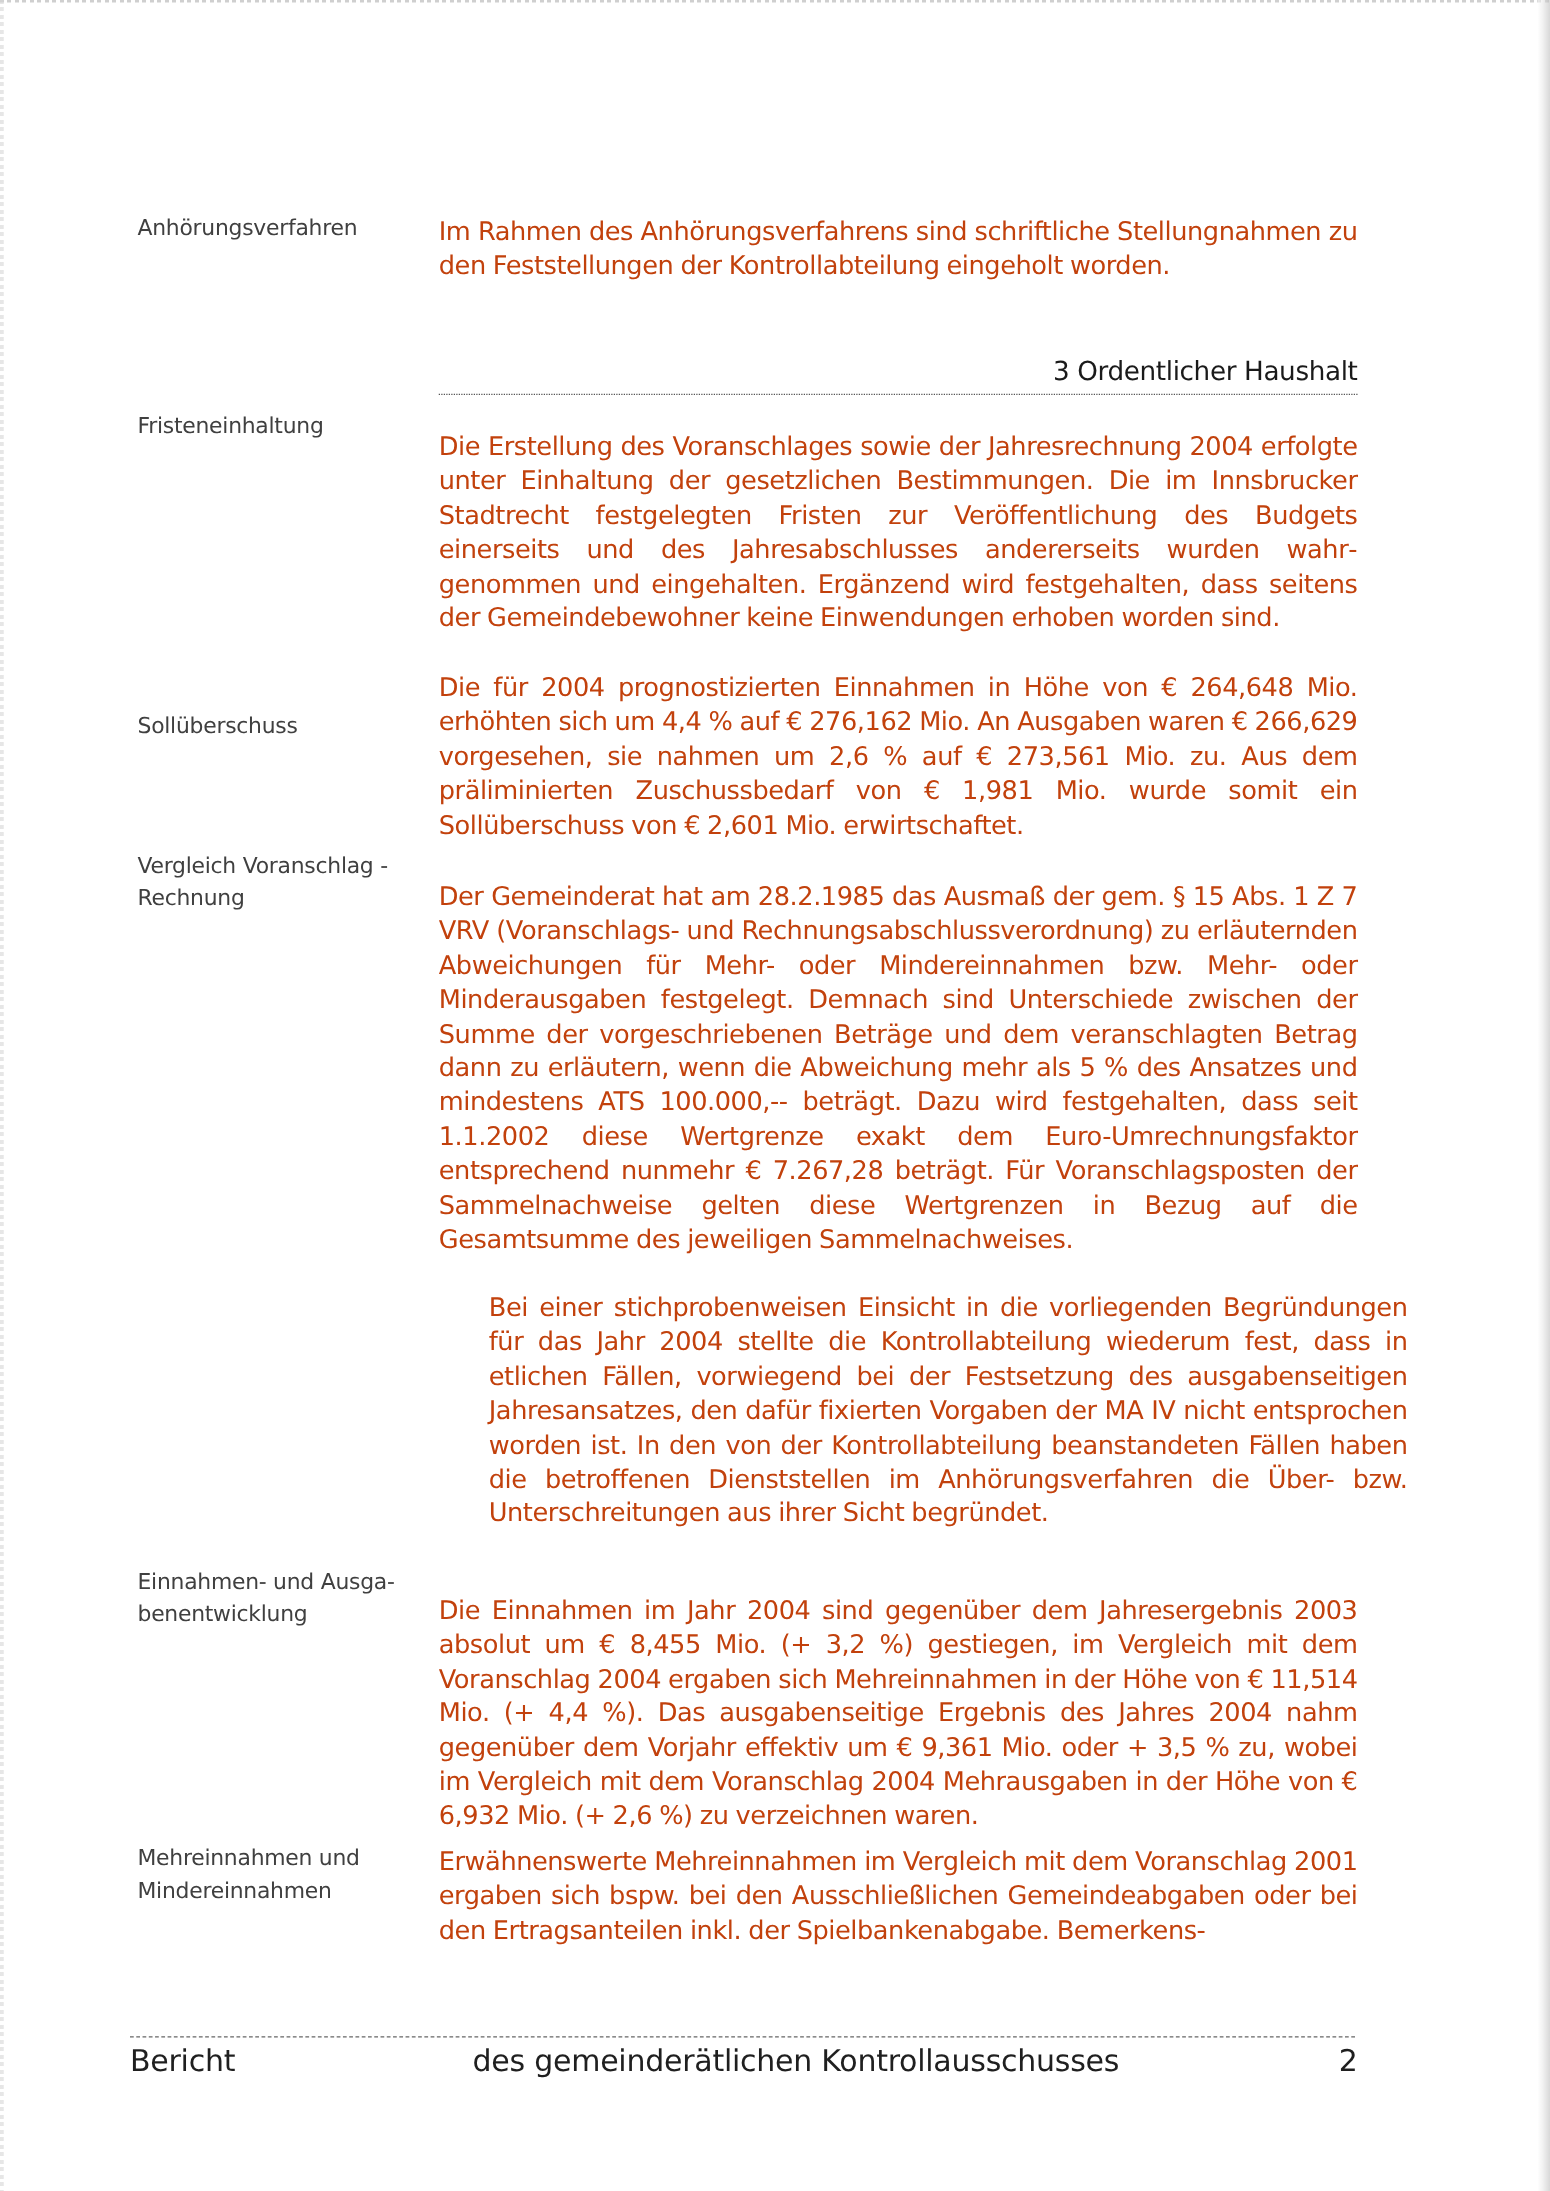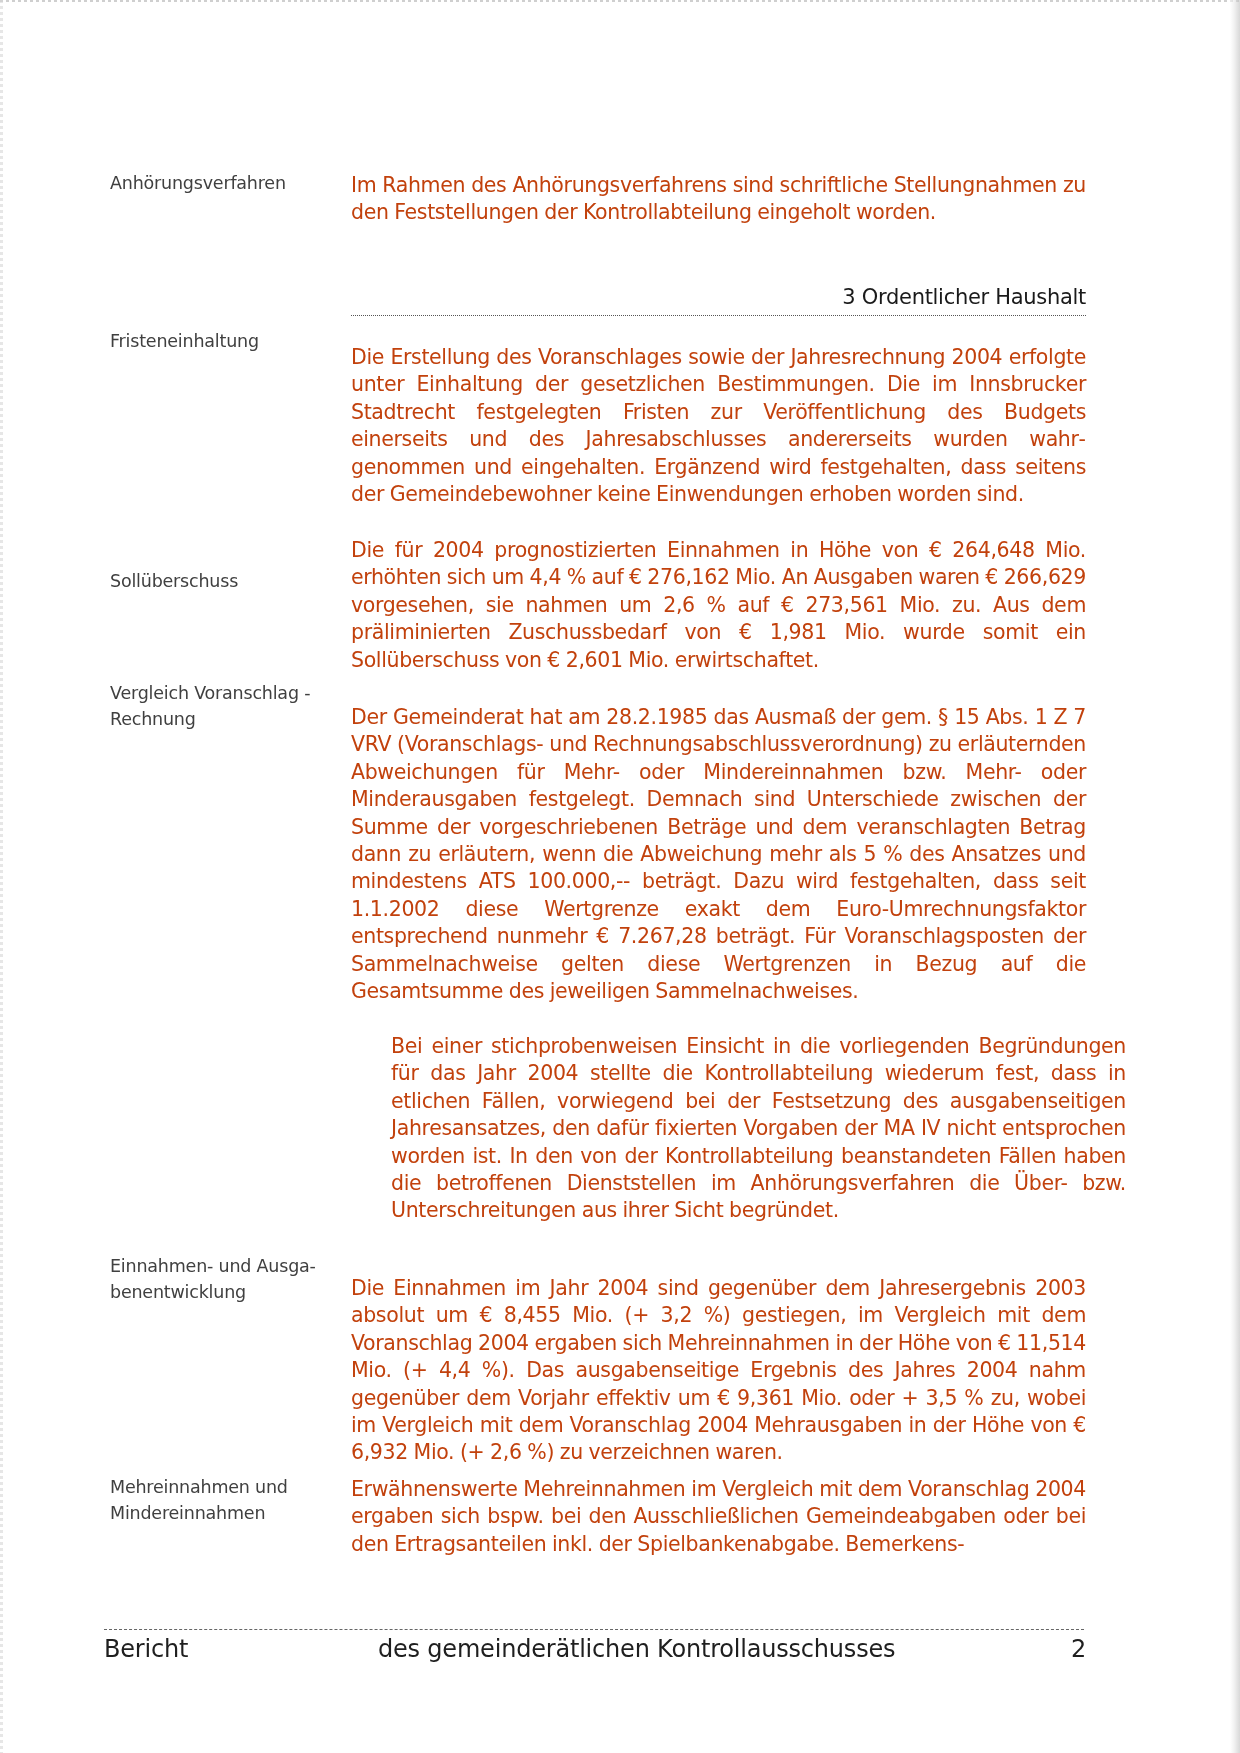--- a/index.html
+++ b/index.html
@@ -130,19 +130,19 @@
   <p>Bei einer stichprobenweisen Einsicht in die vorliegenden Begründungen für das Jahr 2004 stellte die Kontrollabteilung wiederum fest, dass in etlichen Fällen, vorwiegend bei der Festsetzung des ausgabenseitigen Jahresansatzes, den dafür fixierten Vorgaben der MA IV nicht entspro­chen worden ist. In den von der Kontrollabteilung beanstandeten Fällen haben die betroffenen Dienststellen im Anhörungsverfahren die Über- bzw. Unterschreitungen aus ihrer Sicht begründet.</p>
 </div>
 
 <div class="margin-label" style="top:1253px;">Einnahmen- und Ausga­benentwicklung</div>
 <div class="body-text" style="top:1255px;margin-top:20px;">
   <p>Die Einnahmen im Jahr 2004 sind gegenüber dem Jahresergebnis 2003 absolut um € 8,455 Mio. (+ 3,2 %) gestiegen, im Vergleich mit dem Voranschlag 2004 ergaben sich Mehreinnahmen in der Höhe von € 11,514 Mio. (+ 4,4 %). Das ausgabenseitige Ergebnis des Jahres 2004 nahm gegenüber dem Vorjahr effektiv um € 9,361 Mio. oder + 3,5 % zu, wobei im Vergleich mit dem Voranschlag 2004 Mehraus­gaben in der Höhe von € 6,932 Mio. (+ 2,6 %) zu verzeichnen waren.</p>
 </div>
 
 <div class="margin-label" style="top:1474px;">Mehreinnahmen und Mindereinnahmen</div>
 <div class="body-text" style="top:1476px;">
-  <p>Erwähnenswerte Mehreinnahmen im Vergleich mit dem Voranschlag 2004 ergaben sich bspw. bei den Ausschließlichen Gemeindeabgaben oder bei den Ertragsanteilen inkl. der Spielbankenabgabe. Bemerkens-</p>
+  <p>Erwähnenswerte Mehreinnahmen im Vergleich mit dem Voranschlag 2001 ergaben sich bspw. bei den Ausschließlichen Gemeindeabgaben oder bei den Ertragsanteilen inkl. der Spielbankenabgabe. Bemerkens-</p>
 </div>
 
 <div class="footer-rule"></div>
 <div class="footer footer-left">Bericht</div>
 <div class="footer footer-center">des gemeinderätlichen Kontrollausschusses</div>
 <div class="footer footer-right">2</div>
 
 </body></html>

